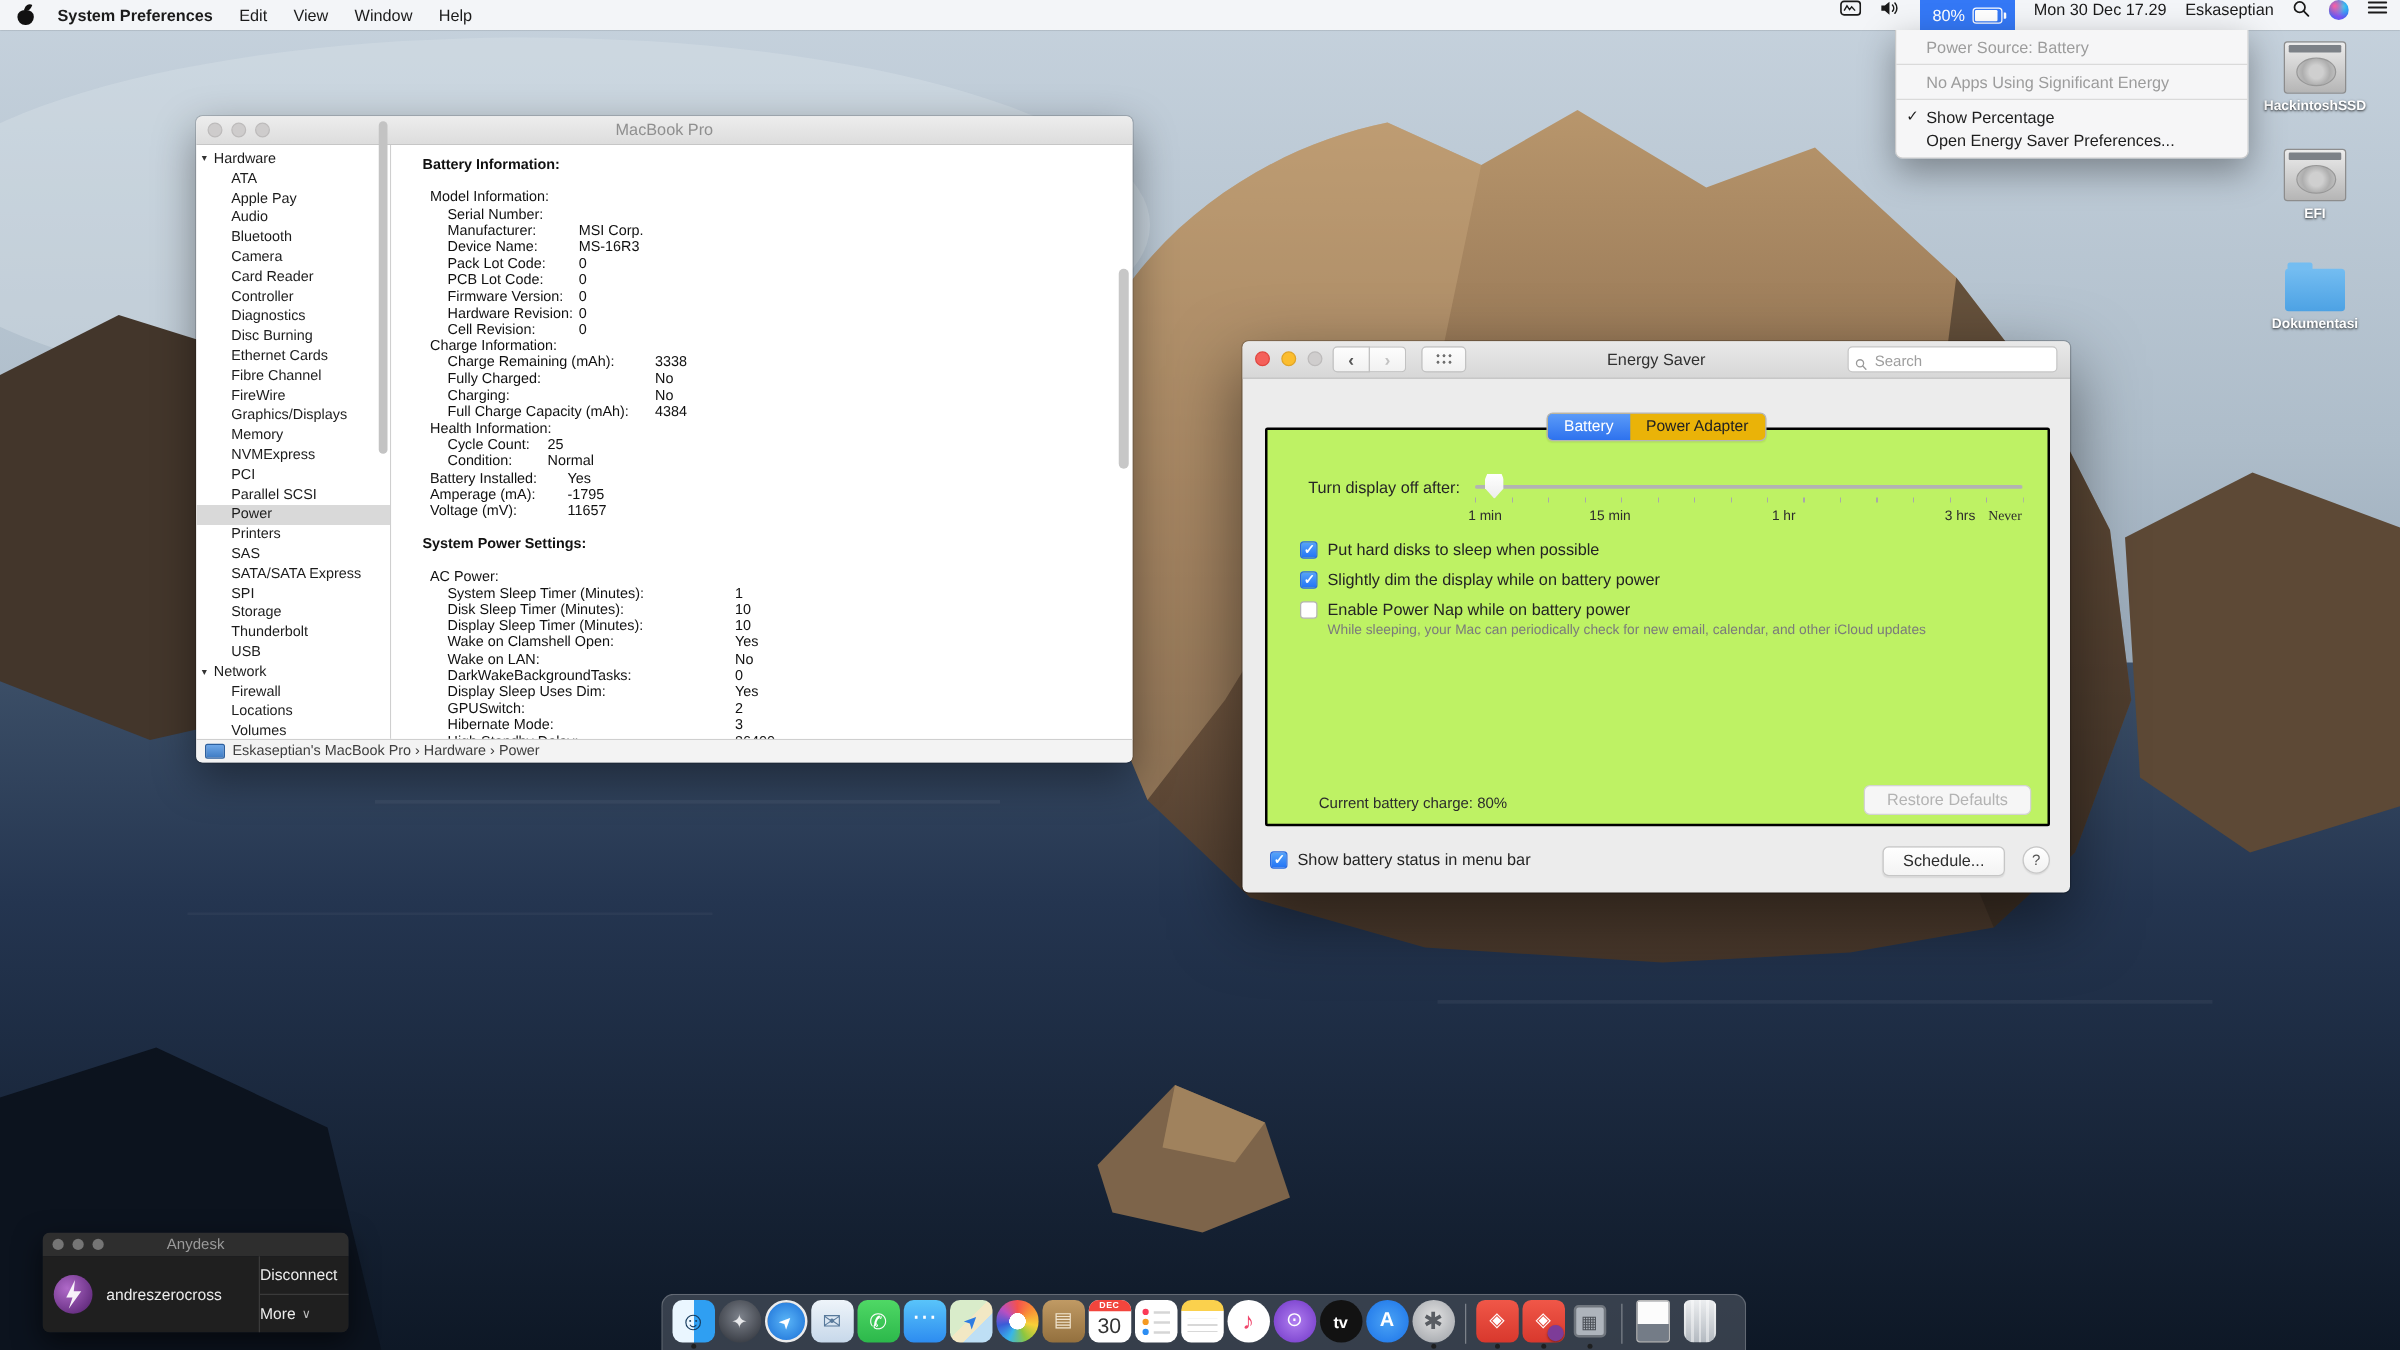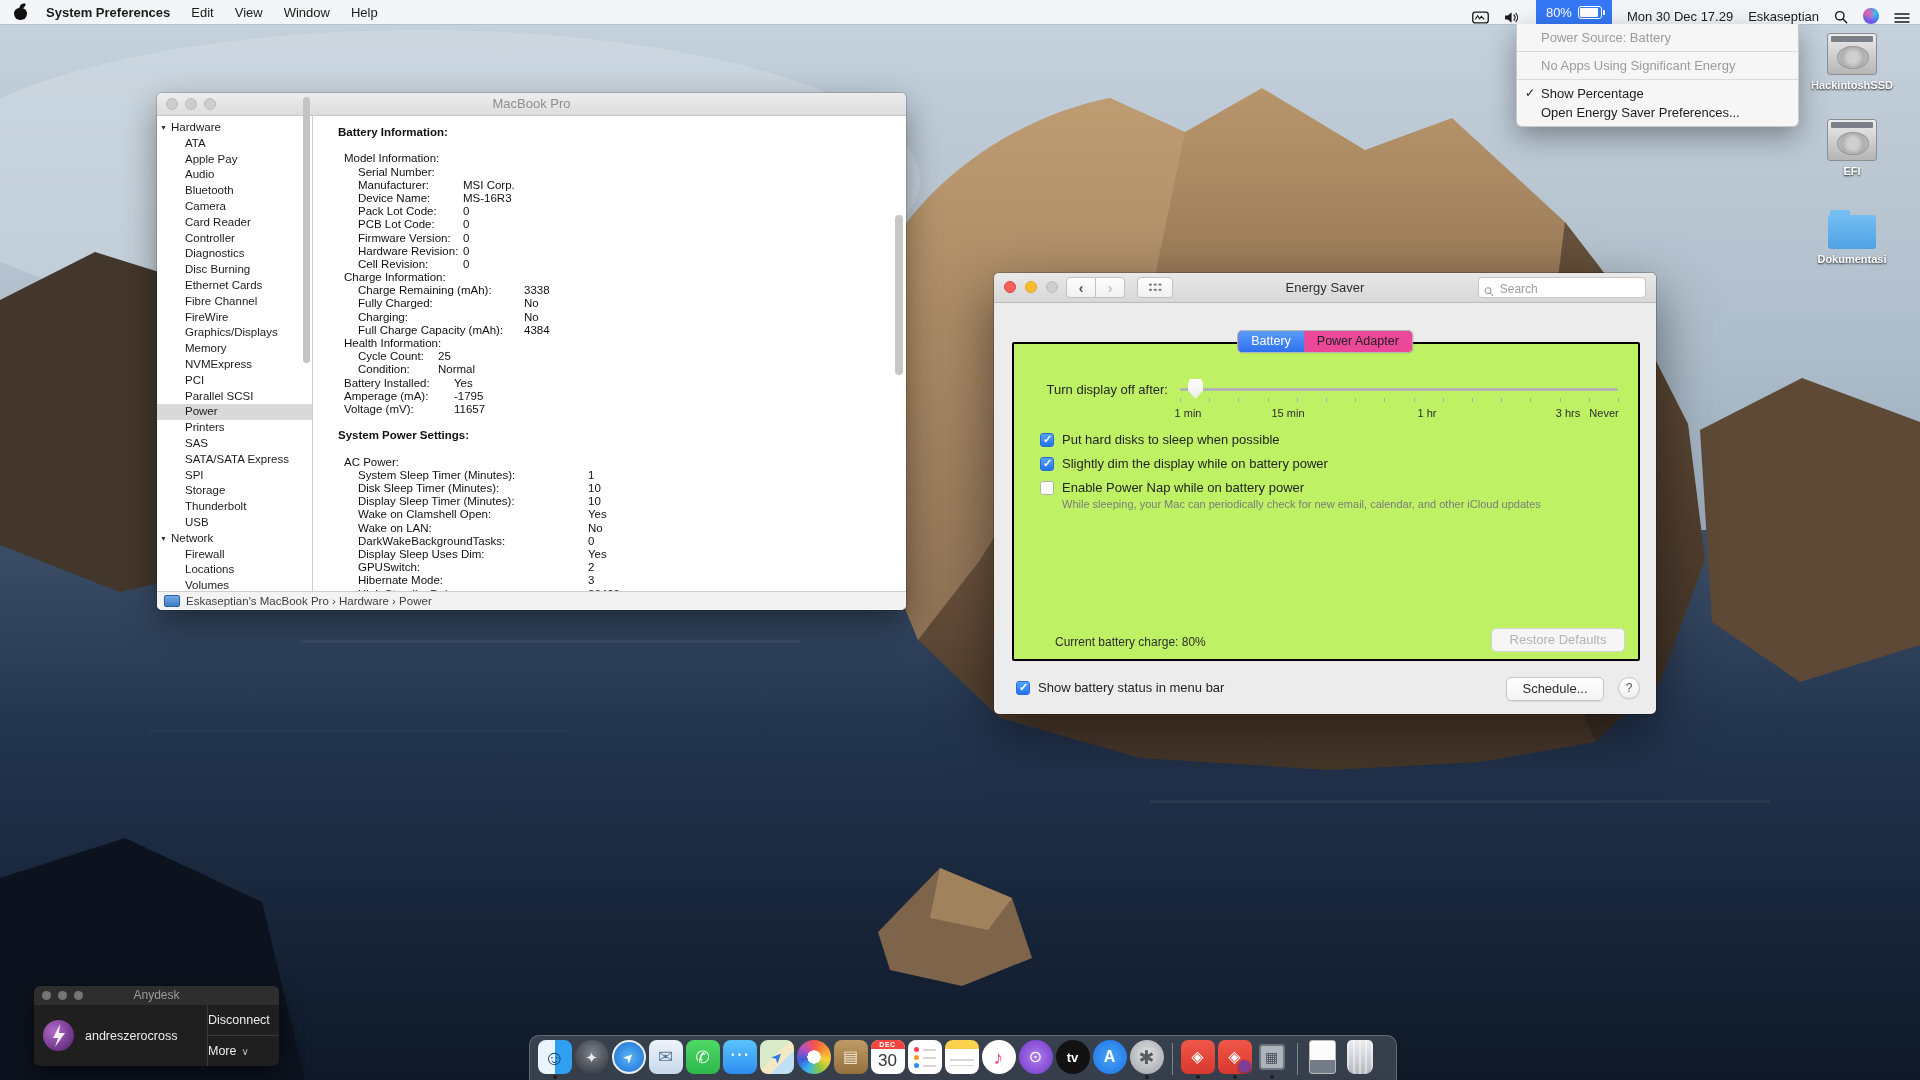--- a/index.html
+++ b/index.html
@@ -33,21 +33,21 @@
     background:rgba(246,247,249,.95);display:flex;align-items:center;
     font-size:13px;color:#1b1b1b;box-shadow:0 0 1px rgba(0,0,0,.4);padding:0 0 0 14px}
   .mb-left{display:flex;align-items:center;gap:21px}
   .apple-logo{width:13px;height:16px;position:relative;margin-right:-2px}
   .apple-logo::before{content:"";position:absolute;left:0;right:0;top:4px;bottom:0;background:#111;
      border-radius:46% 46% 48% 48%/42% 42% 52% 52%}
   .apple-logo::after{content:"";position:absolute;top:-1px;right:2px;width:5px;height:6px;background:#111;
      border-radius:80% 0 80% 0;transform:rotate(18deg)}
   .mb-app{font-weight:bold}
   .mb-item{cursor:default}
-  .mb-right{margin-left:auto;display:flex;align-items:flex-end;gap:15px;height:24px}
+  .mb-right{margin-left:auto;display:flex;align-items:flex-start;gap:15px;height:24px}
   .mb-icon{display:flex;align-items:center}
   .mb-batt{display:flex;align-items:center;gap:6px;height:24px;padding:0 10px;color:#fff;font-size:13px}
   .batt-glyph{position:relative;width:22px;height:11px;border:1px solid #fff;border-radius:3px}
   .batt-glyph::after{content:"";position:absolute;right:-4px;top:3px;width:2px;height:5px;background:#fff;border-radius:0 1px 1px 0}
   .batt-fill{position:absolute;left:1px;top:1px;bottom:1px;width:80%;background:#fff;border-radius:1px}
   .siri-icon{width:16px;height:16px;border-radius:50%;
     background:radial-gradient(circle at 30% 30%,#ff5fa2,transparent 55%),
                radial-gradient(circle at 72% 32%,#35d3f2,transparent 55%),
                radial-gradient(circle at 50% 78%,#8a4df0,transparent 60%),#2a6cf0}
   .mb-clock,.mb-user{white-space:nowrap}
@@ -111,21 +111,21 @@
   .es-griddots{width:15px;height:11px;
     background-image:radial-gradient(circle,#6e6e6e 1.1px,transparent 1.35px);background-size:4.8px 5.2px}
   .es-t{position:absolute;left:0;right:0;text-align:center;line-height:29px;font-size:13px;color:#2f2f2f;pointer-events:none}
   .es-search{margin-left:auto;width:156px;height:19px;background:#fff;border:1px solid #c6c6c6;border-radius:4px;
     display:flex;align-items:flex-end;padding:0 5px;gap:4px;z-index:2}
   .es-search input{border:none;outline:none;width:100%;font-size:12px;color:#333;background:transparent;
     font-family:"Liberation Sans",sans-serif}
   .es-search input::placeholder{color:#9e9e9e}
 
   .es-tabs{position:absolute;top:57px;left:50%;transform:translateX(-50%);display:flex;height:21px;z-index:3;
-    border:1px solid #b5b5b5;border-radius:5px;overflow:hidden;background:#ec4899;font-size:12.5px;box-shadow:0 1px 1px rgba(0,0,0,.06)}
+    border:1px solid #b5b5b5;border-radius:5px;overflow:hidden;background:#eab308;font-size:12.5px;box-shadow:0 1px 1px rgba(0,0,0,.06)}
   .tab{padding:0 13px;line-height:21px;color:#222;cursor:default}
   .tab.active{background:linear-gradient(#5b9bf8,#2e72ee);color:#fff}
 
   .es-panel{position:absolute;left:18px;top:69px;width:624px;height:315px;background:#bef264;
     border:2px solid #000000;border-radius:2px}
   .es-slider-label{position:absolute;left:0px;top:38px;width:154px;text-align:right;font-size:13px;color:#262626}
   .es-slider{position:absolute;left:166px;top:30px;width:438px;height:60px}
   .es-track{position:absolute;left:0;right:0;top:14px;height:3px;background:#b3b3b3;border-radius:2px}
   .es-thumb{position:absolute;left:8px;top:5px;width:15px;height:20px;background:linear-gradient(#ffffff,#ededed);
     clip-path:polygon(12% 0,88% 0,100% 22%,100% 58%,50% 100%,0 58%,0 22%);filter:drop-shadow(0 1px 1px rgba(0,0,0,.35))}
@@ -766,21 +766,21 @@
           
         
             <span class="es-ticklabel" style="left: 8px;">1 min</span>
           
             <span class="es-ticklabel" style="left: 108px;">15 min</span>
           
             <span class="es-ticklabel" style="left: 247px;">1 hr</span>
           
             <span class="es-ticklabel" style="left: 388px;">3 hrs</span>
           
-            <span class="es-ticklabel" style="left: 424px;">Never</span>
+            <span class="es-ticklabel" style="left: 424px; font-family: Liberation Serif, serif;">Never</span>
           </span>
       </div>
       <div class="es-checks">
 
           <div class="es-check-row">
             <span class="cb on"></span>
             <div>
               <div>Put hard disks to sleep when possible</div>
 
             </div>

